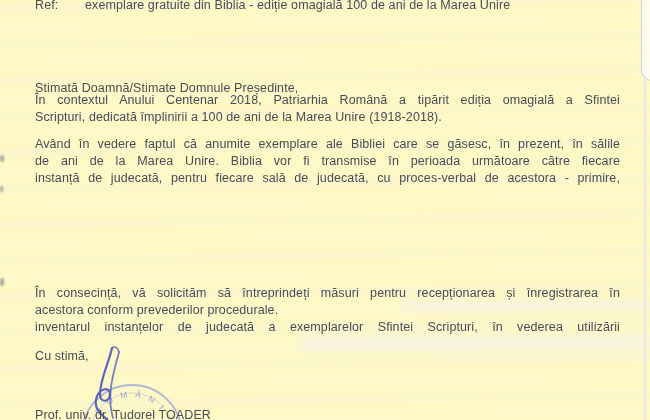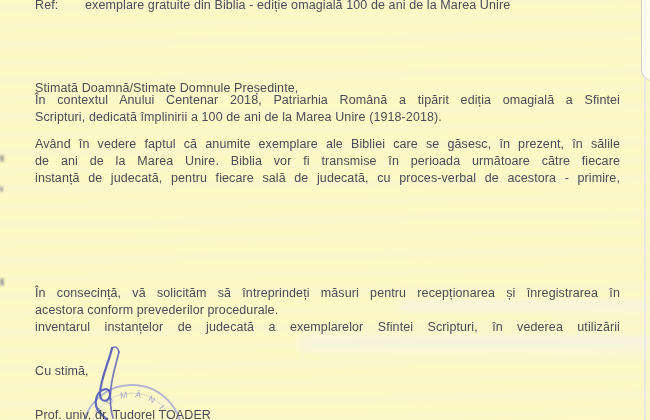--- a/index.html
+++ b/index.html
@@ -29,21 +29,21 @@
   .ref-line{top:-3px;display:flex;}
   .ref-label{width:50px;flex:0 0 50px;}
   .ref-value{flex:1;}
   .salutation{top:60px;margin-top:20px;}
   .para{text-align:left;}
   .para .tline{height:17px;white-space:nowrap;overflow:hidden;}
   .para .tline.just{text-align:justify;text-align-last:justify;white-space:normal;}
   .para-1{top:92px;}
   .para-2{top:136px;}
   .para-3{top:260px;margin-top:25px;}
-  .closing{top:363px;}
+  .closing{top:348px;}
   .signer{top:407px;}
   
   .paper-edge{position:absolute;left:644px;top:0;width:2px;height:420px;background:#e9e8e5;}
   
   .corner-frag{
     position:absolute;left:641px;top:-4px;width:14px;height:84px;
     border-left:1.5px solid #cfcfcc;border-bottom:1.5px solid #d6d6d3;
     border-bottom-left-radius:11px;background:rgba(255,255,255,.65);
   }
   

